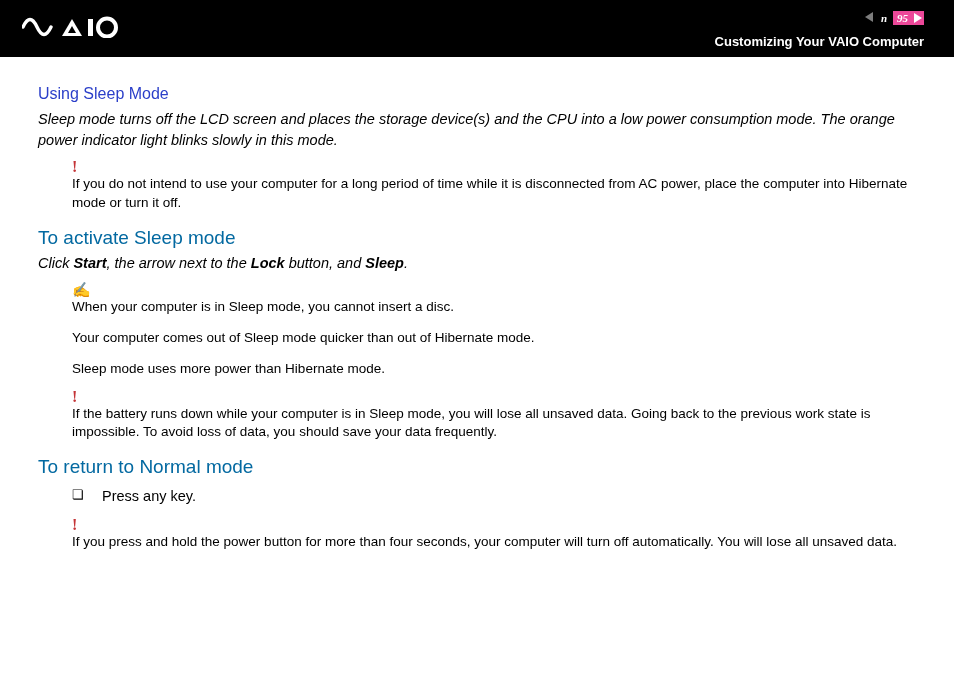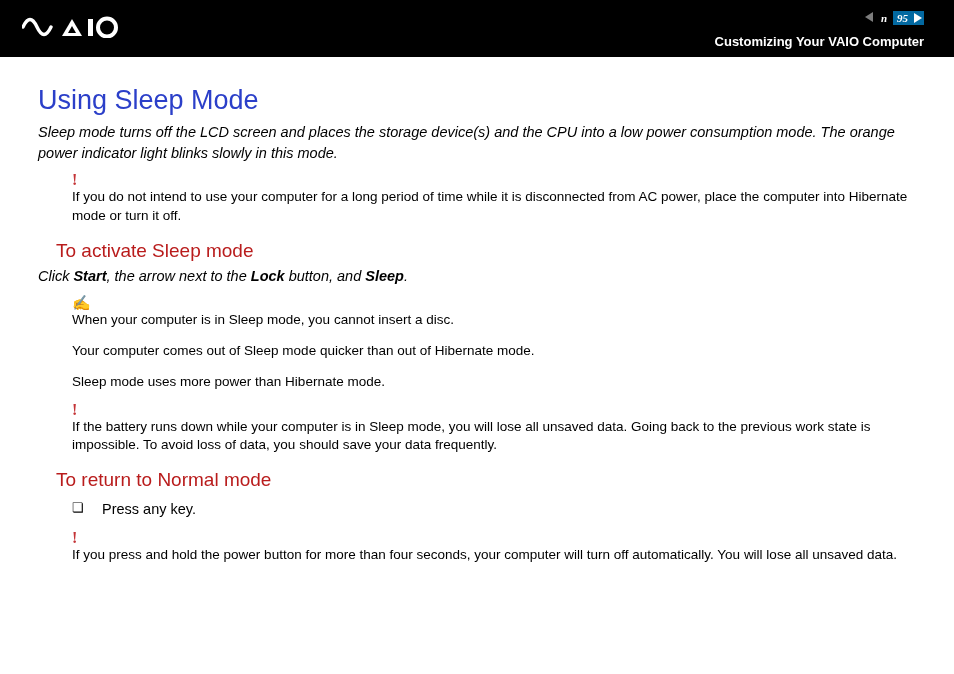--- a/index.html
+++ b/index.html
@@ -51,37 +51,37 @@
   .section-title {
     display: block;
     font-size: 13px;
     font-weight: bold;
     margin-top: 8px;
   }
   .fwd-box {
     display: inline-flex;
     align-items: center;
     padding: 0 2px 0 4px;
-    background: #0369a1;
+    background: #ec4899;
     height: 14px;
   }
   .content {
     padding: 28px 30px 0 38px;
   }
   h1.title {
     color: #2b3fc9;
     font-weight: 400;
-    font-size: 27px;
+    font-size: 16px;
     margin: 0 0 6px 0;
   }
   h2.sub {
-    color: #b91c1c;
+    color: #0369a1;
     font-weight: 400;
     font-size: 19px;
-    margin: 14px 0 4px 18px;
+    margin: 14px 0 4px 0;
   }
   p.body {
     font-size: 14.5px;
     line-height: 1.45;
     margin: 0 0 8px 0;
     font-style: italic;
   }
   p.body b { font-weight: bold; }
   .note-block {
     position: relative;

